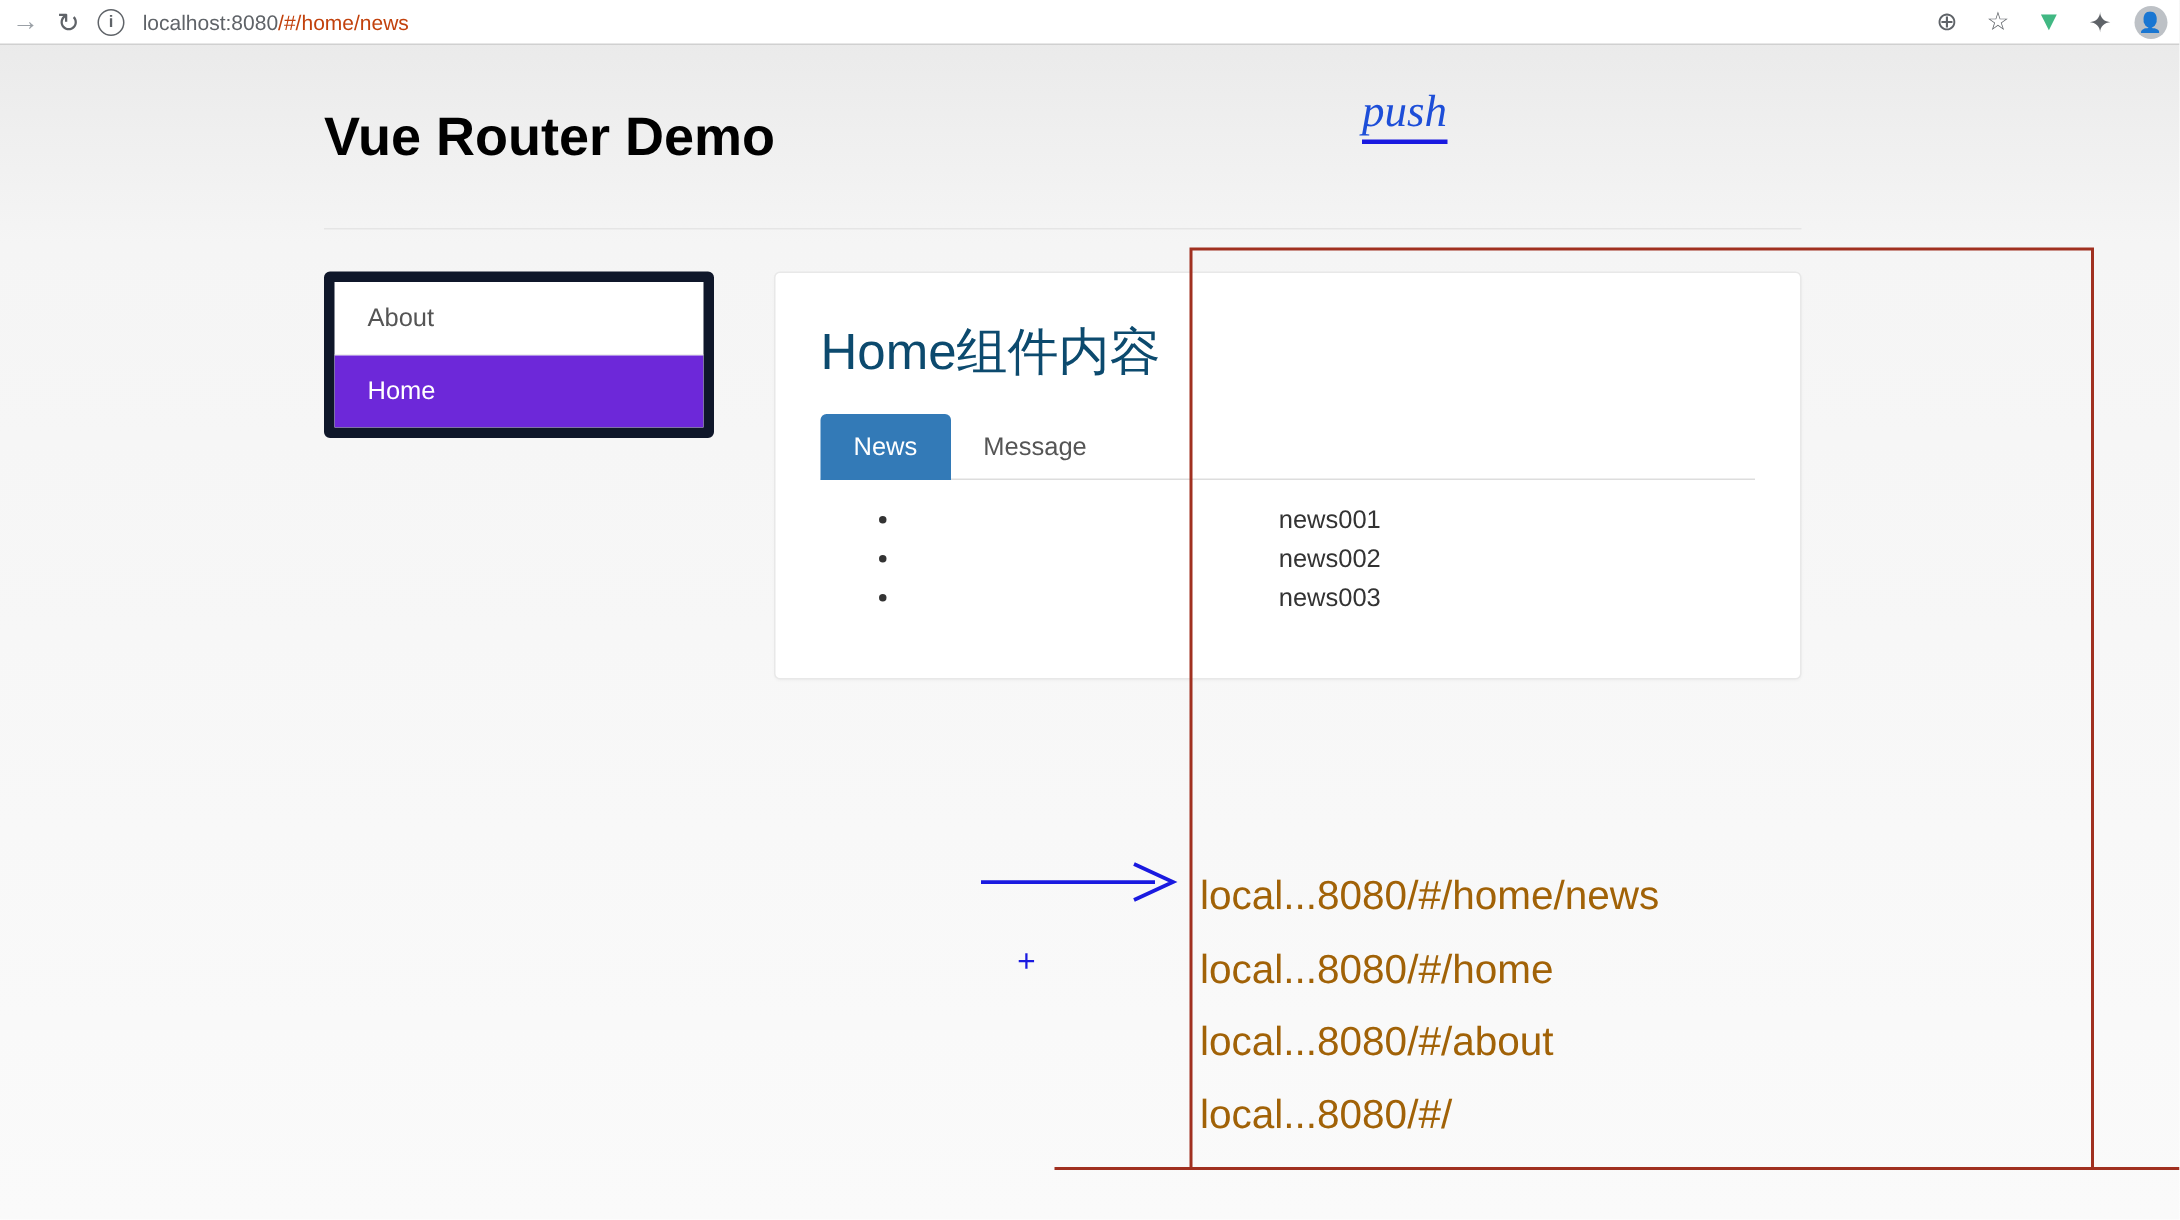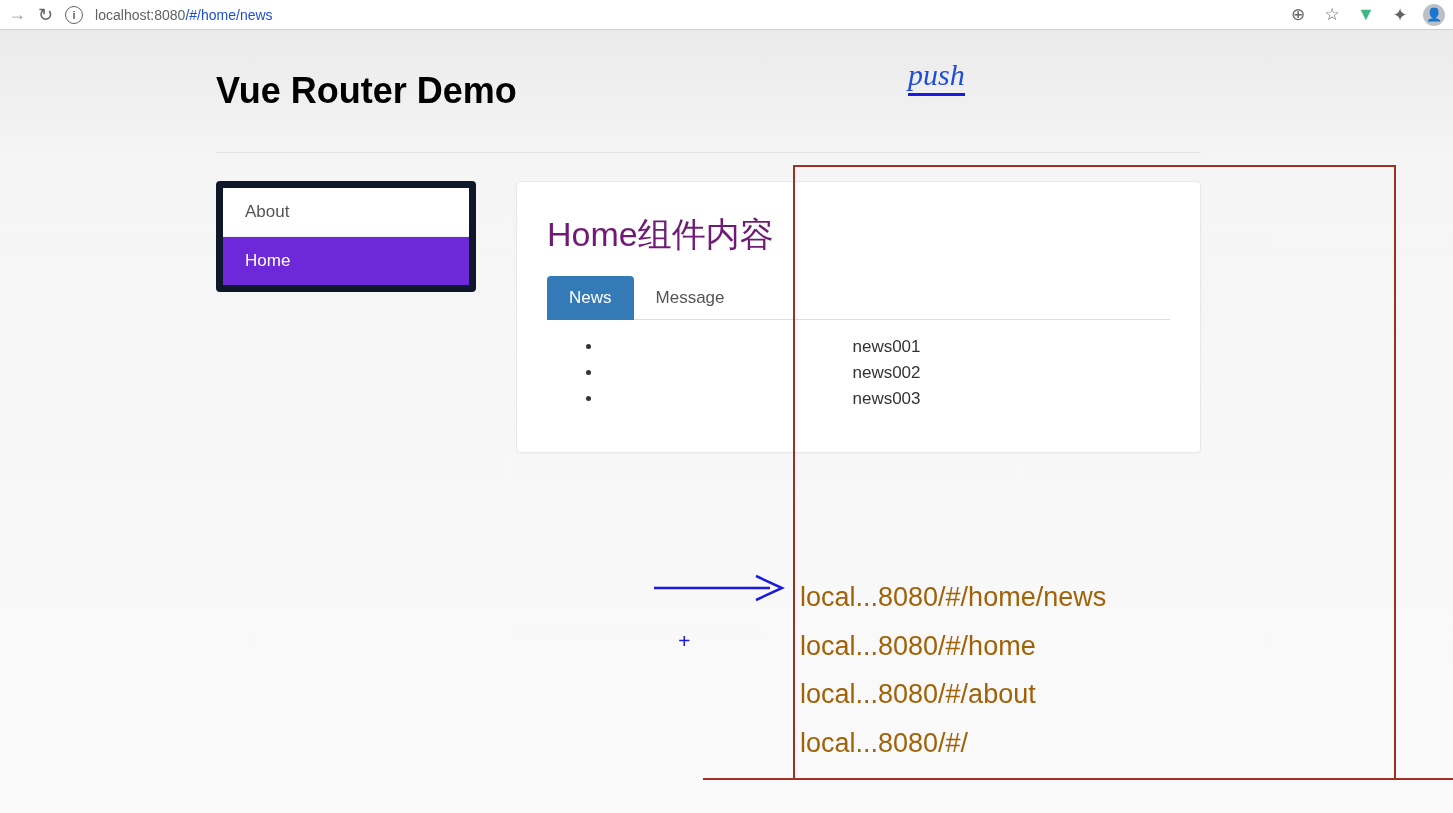--- a/index.html
+++ b/index.html
@@ -26,21 +26,21 @@
     }
     .bb-arrow { color: #9aa0a6; font-size: 18px; }
     .bb-reload { font-size: 18px; color: #5f6368; }
     .bb-info {
       display: inline-flex; align-items: center; justify-content: center;
       width: 18px; height: 18px; border: 1.2px solid #5f6368; border-radius: 50%;
       font-size: 11px; font-weight: 600;
     }
     .bb-url { color: #202124; }
     .bb-url .host { color: #5f6368; }
-    .bb-url .path { color: #1d4ed8; }
+    .bb-url .path { color: #c2410c; }
     .bb-spacer { flex: 1; }
     .bb-icon { width: 22px; text-align: center; color: #5f6368; font-size: 17px; }
     .bb-vue { color: #41b883; font-weight: bold; font-size: 18px; }
     .bb-puzzle { font-size: 18px; }
     .bb-avatar {
       width: 22px; height: 22px; border-radius: 50%; background: #bdc1c6;
       display: inline-flex; align-items: center; justify-content: center; font-size: 13px;
     }
 
     
@@ -91,21 +91,21 @@
       flex: 1;
       background: #fff;
       border: 1px solid #e8e8e8;
       border-radius: 4px;
       padding: 30px 30px 40px 30px;
       box-shadow: 0 1px 2px rgba(0,0,0,0.03);
     }
     .panel h2 {
       font-size: 34px;
       font-weight: 500;
-      color: #701a75;
+      color: #0c4a6e;
       margin-bottom: 18px;
     }
     .tabs {
       display: flex;
       gap: 0;
       border-bottom: 1px solid #ddd;
       margin-bottom: 14px;
     }
     .tab {
       padding: 12px 22px;

